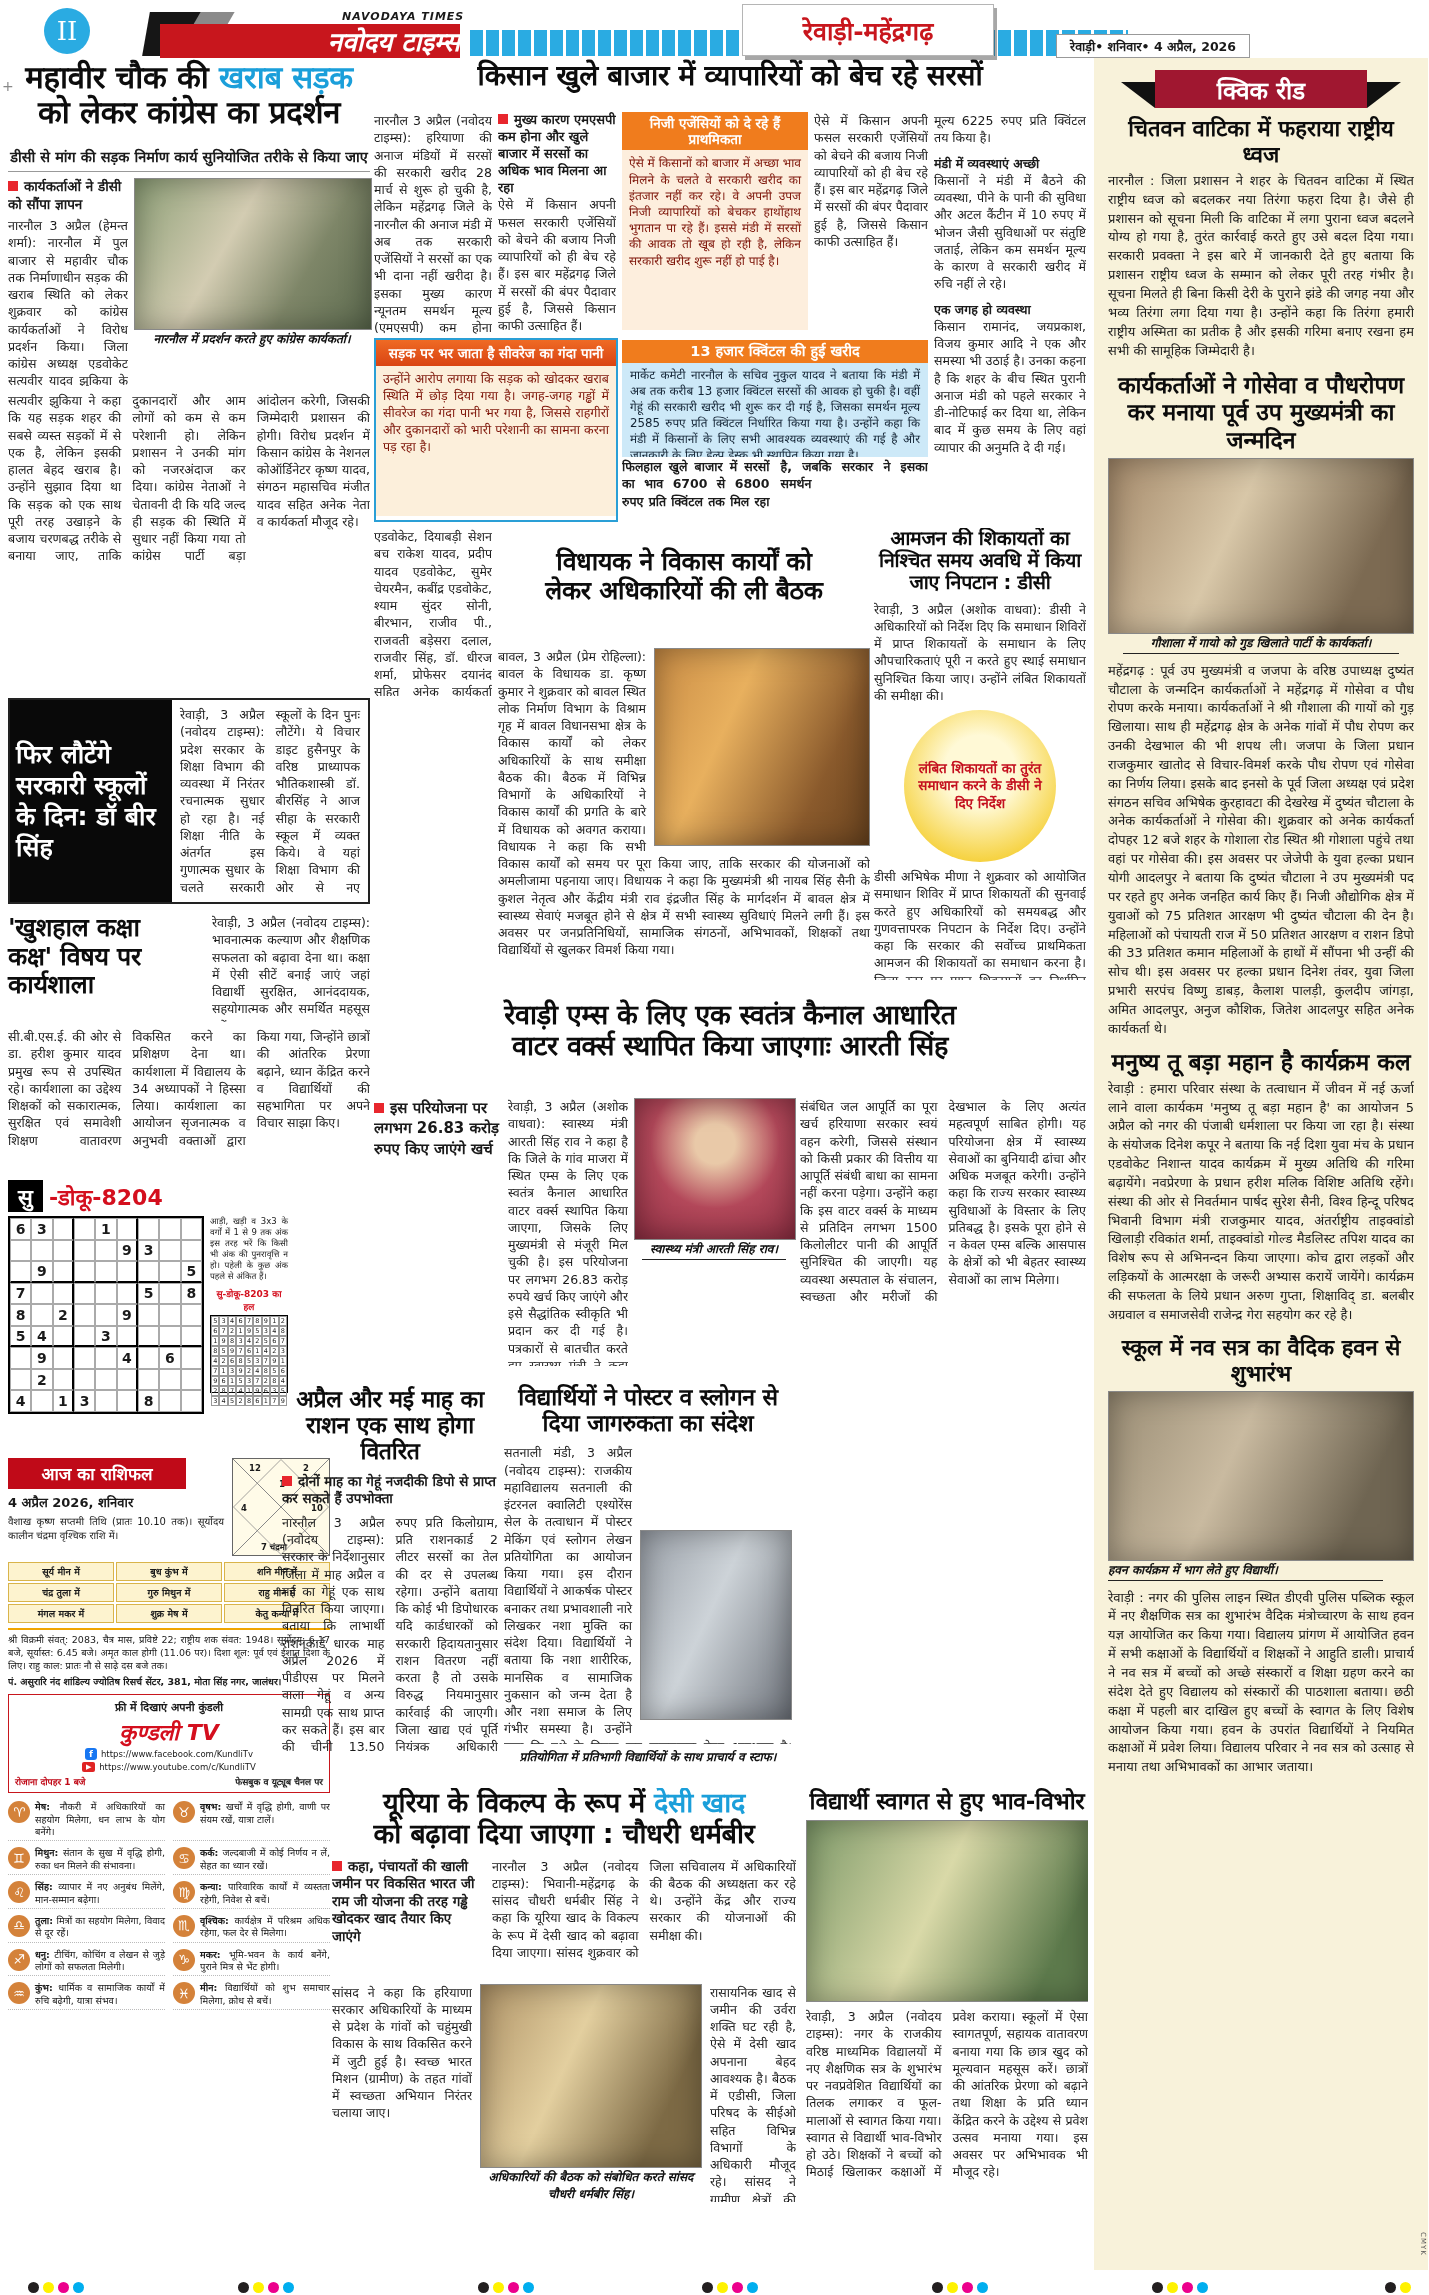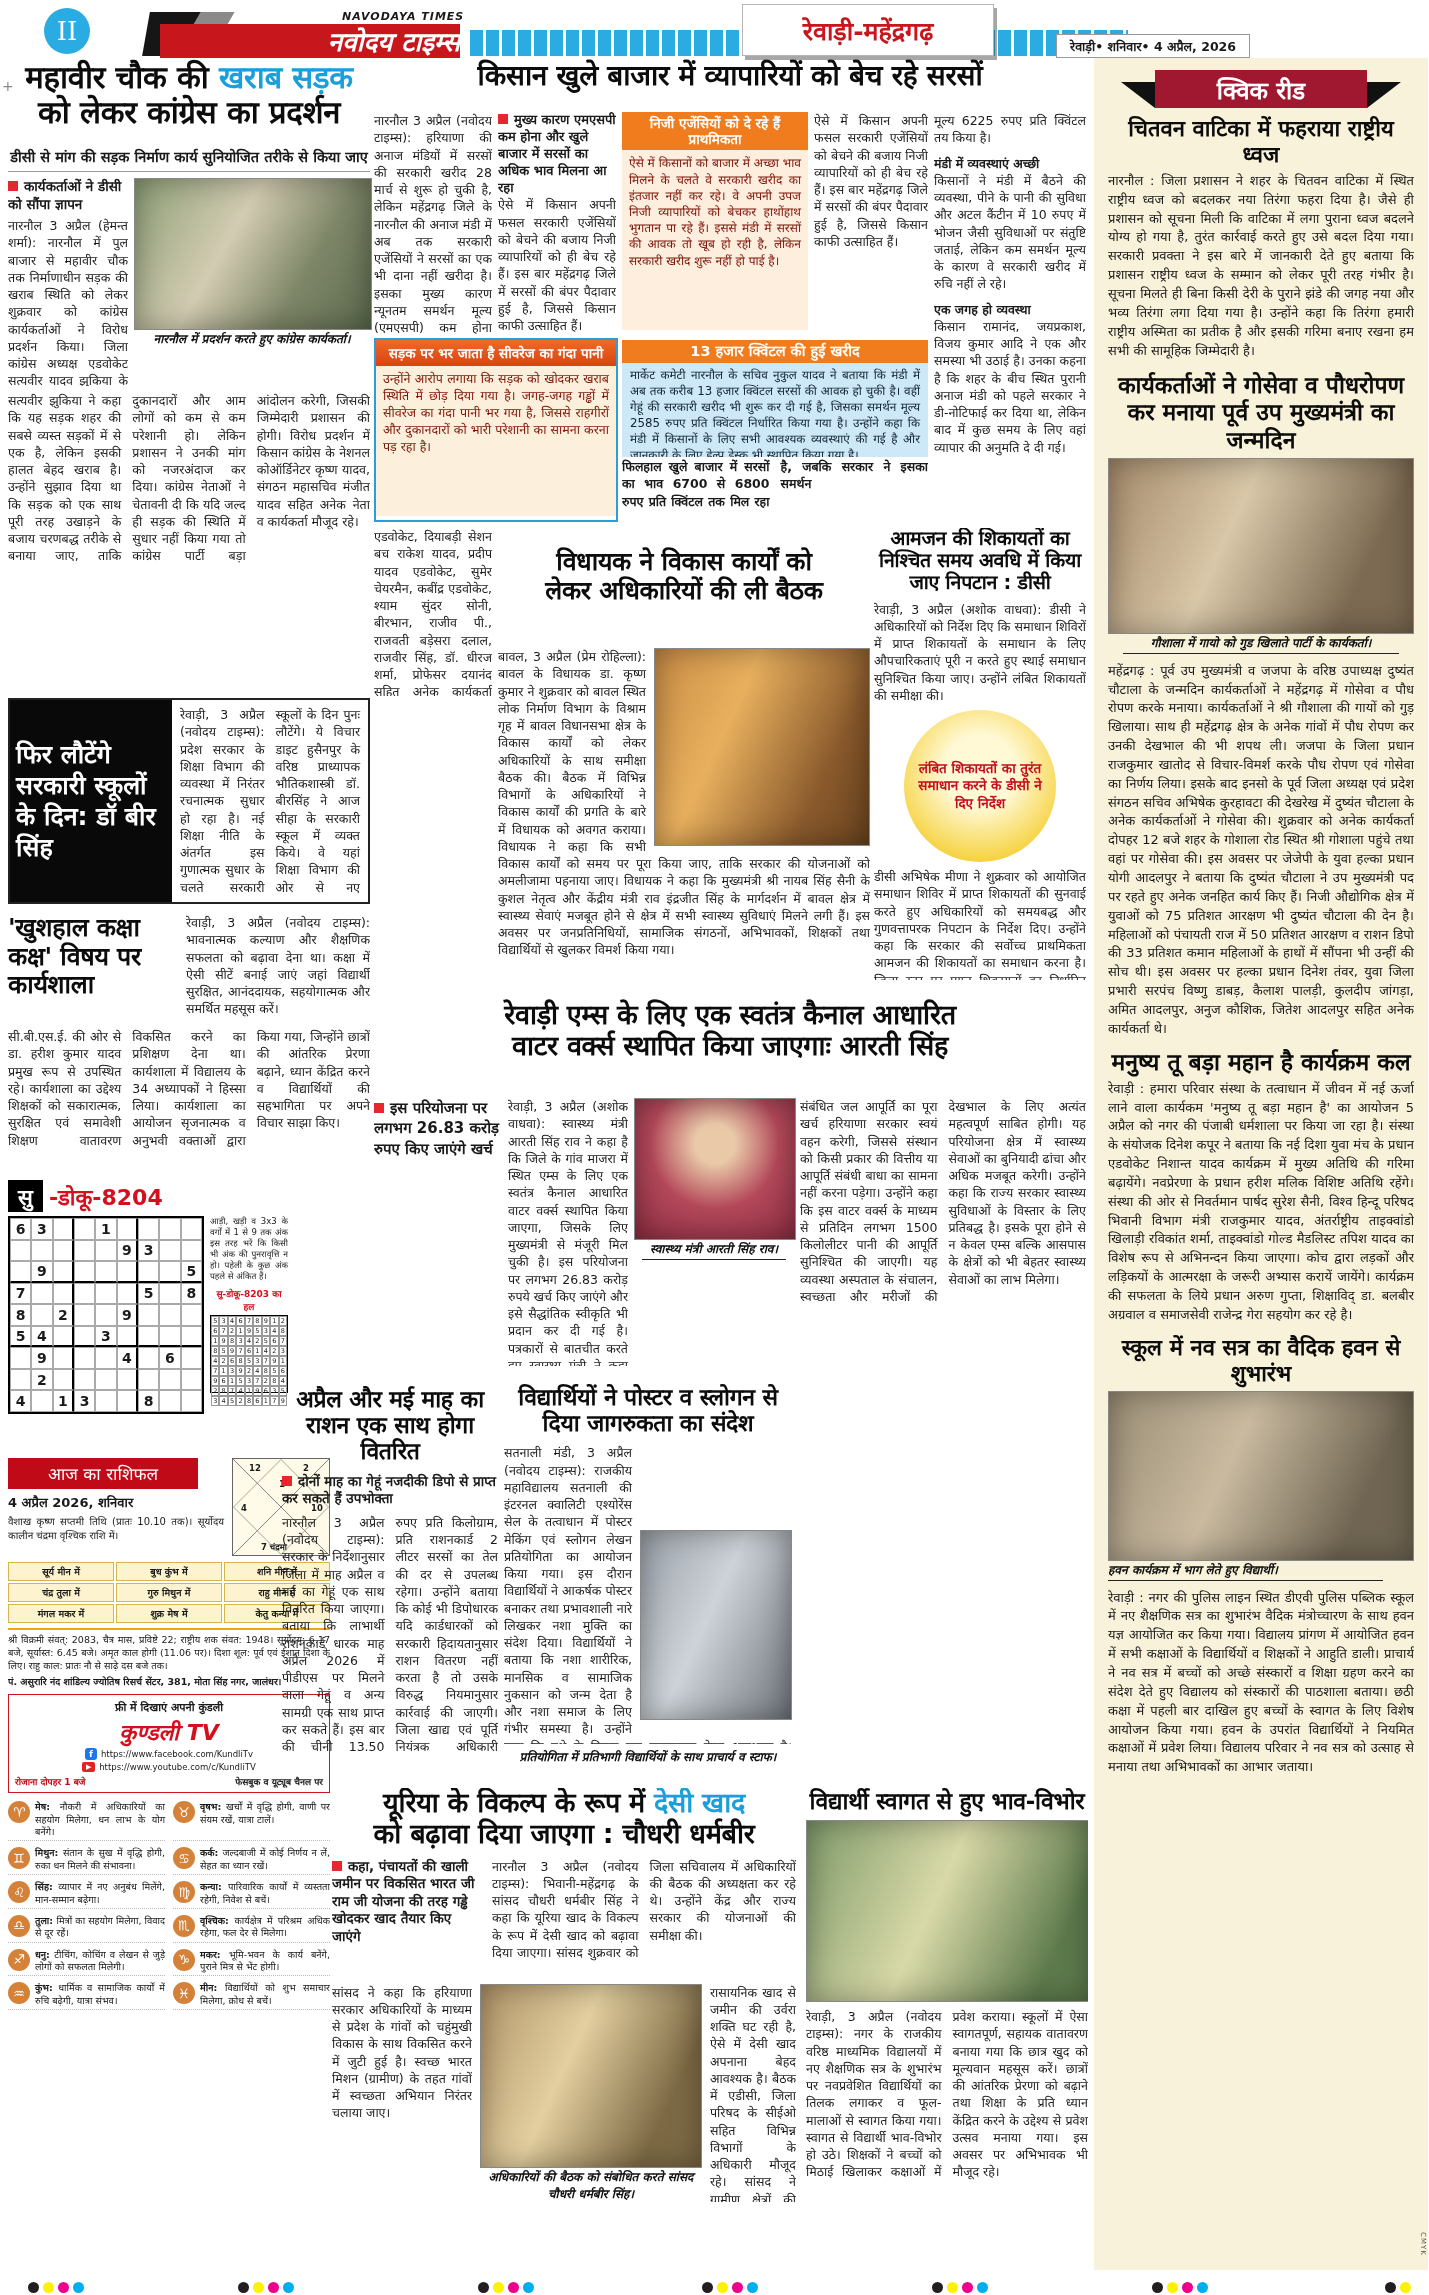--- a/index.html
+++ b/index.html
@@ -164,21 +164,21 @@
   <div class="abs cols2 body clip" style="left:800px;top:1098px;width:286px;height:268px">संबंधित जल आपूर्ति का पूरा खर्च हरियाणा सरकार स्वयं वहन करेगी, जिससे संस्थान को किसी प्रकार की वित्तीय या आपूर्ति संबंधी बाधा का सामना नहीं करना पड़ेगा। उन्होंने कहा कि इस वाटर वर्क्स के माध्यम से प्रतिदिन लगभग 1500 किलोलीटर पानी की आपूर्ति सुनिश्चित की जाएगी। यह व्यवस्था अस्पताल के संचालन, स्वच्छता और मरीजों की देखभाल के लिए अत्यंत महत्वपूर्ण साबित होगी। यह परियोजना क्षेत्र में स्वास्थ्य सेवाओं का बुनियादी ढांचा और अधिक मजबूत करेगी। उन्होंने कहा कि राज्य सरकार स्वास्थ्य सुविधाओं के विस्तार के लिए प्रतिबद्ध है। इसके पूरा होने से न केवल एम्स बल्कि आसपास के क्षेत्रों को भी बेहतर स्वास्थ्य सेवाओं का लाभ मिलेगा।</div>
 
   <div class="abs" style="left:8px;top:698px;width:362px;height:206px;border:2px solid #222;box-sizing:border-box;display:flex">
     <div style="flex:0 0 150px;background:#090909;color:#fff;display:flex;align-items:center;justify-content:center;text-align:left;font-weight:800;font-size:25px;line-height:1.25;padding:6px">
       <span>फिर लौटेंगे सरकारी स्कूलों के दिन: डॉ बीर सिंह</span>
     </div>
     <div class="cols2 body clip" style="flex:1;padding:6px 8px">रेवाड़ी, 3 अप्रैल (नवोदय टाइम्स): प्रदेश सरकार के शिक्षा विभाग की व्यवस्था में निरंतर रचनात्मक सुधार हो रहा है। नई शिक्षा नीति के अंतर्गत इस गुणात्मक सुधार के चलते सरकारी स्कूलों के दिन पुनः लौटेंगे। ये विचार डाइट हुसैनपुर के वरिष्ठ प्राध्यापक भौतिकशास्त्री डॉ. बीरसिंह ने आज सीहा के सरकारी स्कूल में व्यक्त किये। वे यहां शिक्षा विभाग की ओर से नए शैक्षणिक क्षेत्र के प्रवेश उत्सव कार्यक्रम तथा नामांकन वृद्धि अभियान की समीक्षा-कार्य के अंतर्गत शिक्षकों, विद्यार्थियों एवं अभिभावकों को संबोधित कर रहे थे।</div>
   </div>
 
   <div class="abs" style="left:8px;top:914px;width:362px;height:256px">
-    <div style="display:flex;gap:0">
+    <div style="display:flex;gap:26px">
       <div class="hl" style="flex:0 0 178px;font-size:25px">'खुशहाल कक्षा कक्ष' विषय पर कार्यशाला</div>
       <div class="body clip" style="flex:1;height:108px">रेवाड़ी, 3 अप्रैल (नवोदय टाइम्स): भावनात्मक कल्याण और शैक्षणिक सफलता को बढ़ावा देना था। कक्षा में ऐसी सीटें बनाई जाएं जहां विद्यार्थी सुरक्षित, आनंददायक, सहयोगात्मक और समर्थित महसूस करें।</div>
     </div>
     <div class="cols3 body clip" style="margin-top:6px;height:138px">सी.बी.एस.ई. की ओर से डा. हरीश कुमार यादव प्रमुख रूप से उपस्थित रहे। कार्यशाला का उद्देश्य शिक्षकों को सकारात्मक, सुरक्षित एवं समावेशी शिक्षण वातावरण विकसित करने का प्रशिक्षण देना था। कार्यशाला में विद्यालय के 34 अध्यापकों ने हिस्सा लिया। कार्यशाला का आयोजन सृजनात्मक व अनुभवी वक्ताओं द्वारा किया गया, जिन्होंने छात्रों की आंतरिक प्रेरणा बढ़ाने, ध्यान केंद्रित करने व विद्यार्थियों की सहभागिता पर अपने विचार साझा किए।</div>
   </div>
 
   <div class="abs" style="left:8px;top:1180px;width:280px;height:272px">
     <div style="display:flex;align-items:center;gap:6px;margin-bottom:4px">
       <span style="background:#000;color:#fff;font-weight:800;font-size:22px;padding:1px 10px">सु</span>
       <span style="color:#d40f1e;font-weight:800;font-size:22px">-डोकू-8204</span>
@@ -353,21 +353,21 @@
             <div>7</div>
             <div>9</div>
           </div>
       </div>
     </div>
   </div>
 
   <div class="abs" style="left:8px;top:1458px;width:322px;height:812px;overflow:hidden">
     <div style="display:flex;gap:8px">
       <div style="flex:1">
-        <div style="background:#c00a18;color:#fff;font-weight:400;font-size:17px;text-align:center;width:170px;padding:4px 10px">आज का राशिफल</div>
+        <div style="background:#c00a18;color:#fff;font-weight:700;font-size:17px;text-align:center;width:170px;padding:4px 4px">आज का राशिफल</div>
         <div style="font-weight:800;font-size:13px;margin:4px 0">4 अप्रैल 2026, शनिवार</div>
         <div style="font-size:10px;line-height:1.35;text-align:justify">वैशाख कृष्ण सप्तमी तिथि (प्रातः 10.10 तक)। सूर्योदय कालीन चंद्रमा वृश्चिक राशि में।</div>
       </div>
       <div class="kundli">
         <span style="left:46px;top:20px">1</span>
         <span style="left:70px;top:4px">2</span>
         <span style="left:16px;top:4px">12</span>
         <span style="left:8px;top:44px">4</span>
         <span style="left:78px;top:44px">10</span>
         <span style="left:28px;top:82px">7 चंद्रमा</span>

